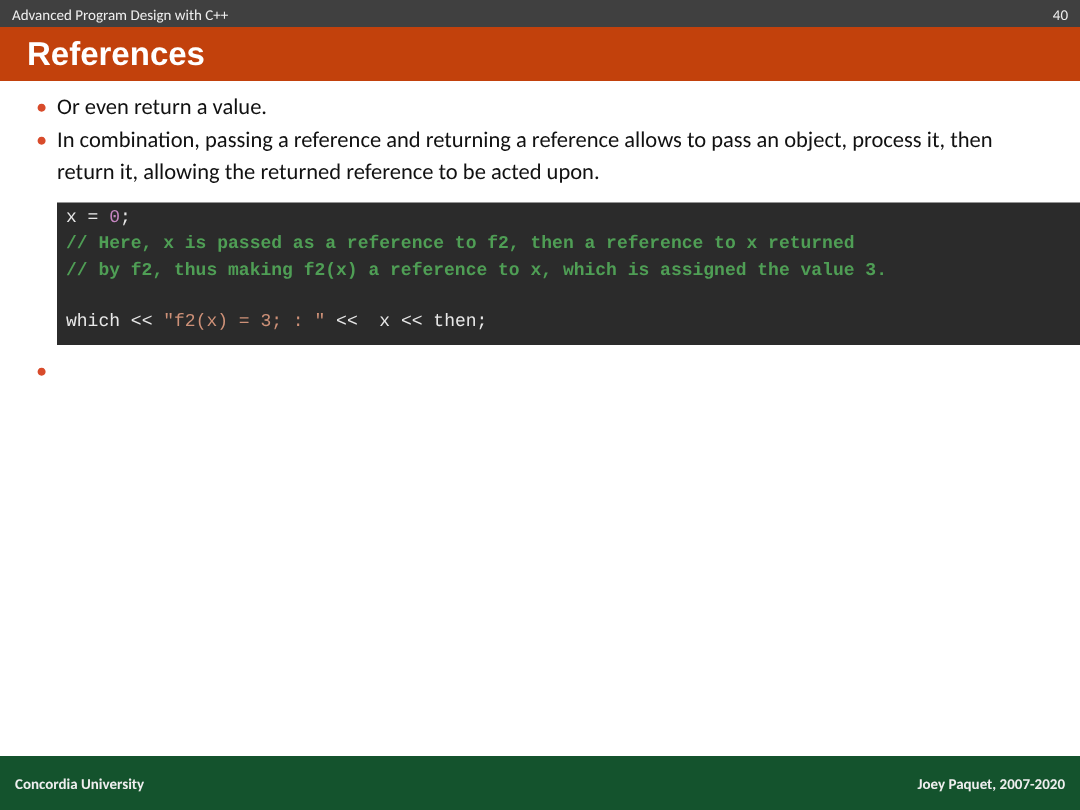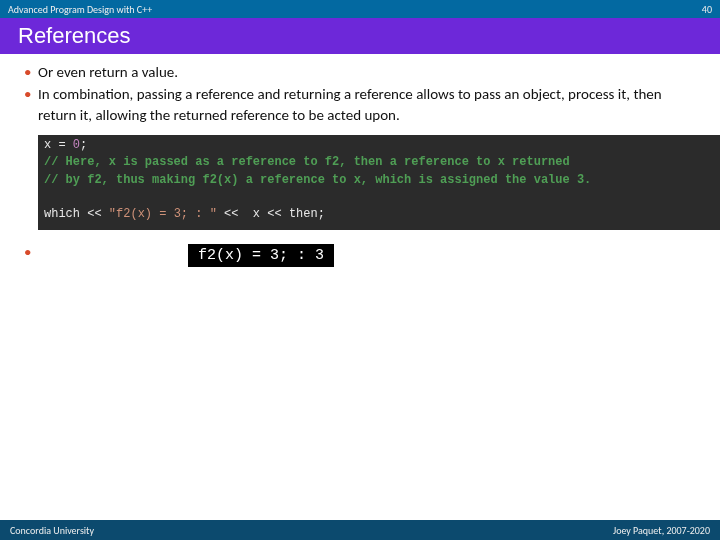--- a/index.html
+++ b/index.html
@@ -5,38 +5,38 @@
   * { margin: 0; padding: 0; box-sizing: border-box; }
   body {
     width: 720px;
     height: 540px;
     font-family: "Segoe UI", Calibri, Arial, sans-serif;
     background: #ffffff;
     position: relative;
     overflow: hidden;
   }
   .topbar {
-    background: #0369a1;
+    background: #404040;
     color: #eeeeee;
     height: 18px;
     font-size: 10px;
     display: flex;
     align-items: center;
     justify-content: space-between;
     padding: 0 8px;
   }
   .titlebar {
-    background: #6d28d9;
+    background: #c2410c;
     color: #ffffff;
     height: 36px;
     display: flex;
     align-items: center;
     padding: 0 18px;
     font-size: 22px;
-    font-weight: 400;
+    font-weight: 700;
     font-family: "Segoe UI Light", "Segoe UI", Arial, sans-serif;
   }
   .content {
     padding: 8px 24px 0 24px;
     font-size: 15px;
     color: #111;
   }
   .bullet-row {
     display: flex;
     align-items: flex-start;
@@ -84,28 +84,29 @@
   .empty-bullet-row {
     display: flex;
     align-items: center;
     margin-top: 2px;
   }
   .footer {
     position: absolute;
     bottom: 0;
     left: 0;
     right: 0;
-    height: 20px;
-    background: #0c4a6e;
+    height: 36px;
+    background: #14532d;
     color: #eeeeee;
     font-size: 10px;
     display: flex;
     align-items: center;
     justify-content: space-between;
     padding: 0 10px;
+    font-weight: bold;
   }
   .footer .mid {
     position: absolute;
     left: 50%;
     transform: translateX(-50%);
   }
 </style>
 </head>
 <body>
 
@@ -133,21 +134,20 @@
   <div class="codeblock">
     <div class="line"><span class="tok-id">x </span><span class="tok-eq">=</span><span class="tok-id"> </span><span class="tok-num">0</span><span class="tok-punc">;</span></div>
     <div class="line"><span class="tok-cmt">// Here, x is passed as a reference to f2, then a reference to x returned</span></div>
     <div class="line"><span class="tok-cmt">// by f2, thus making f2(x) a reference to x, which is assigned the value 3.</span></div>
     <div class="line"><span> </span></div>
     <div class="line"><span class="tok-id">which </span><span class="tok-op">&lt;&lt;</span><span> </span><span class="tok-str">"f2(x) = 3; : "</span><span> </span><span class="tok-op">&lt;&lt;</span><span class="tok-id">  x </span><span class="tok-op">&lt;&lt;</span><span class="tok-id"> then;</span></div>
   </div>
 
   <div class="empty-bullet-row">
     <span class="bullet-dot">•</span>
-    <span class="outputblock">f2(x) = 3; : 3</span>
   </div>
 
 </div>
 
 <div class="footer">
   <span>Concordia University</span>
   <span>Joey Paquet, 2007-2020</span>
 </div>
 
 </body></html>

